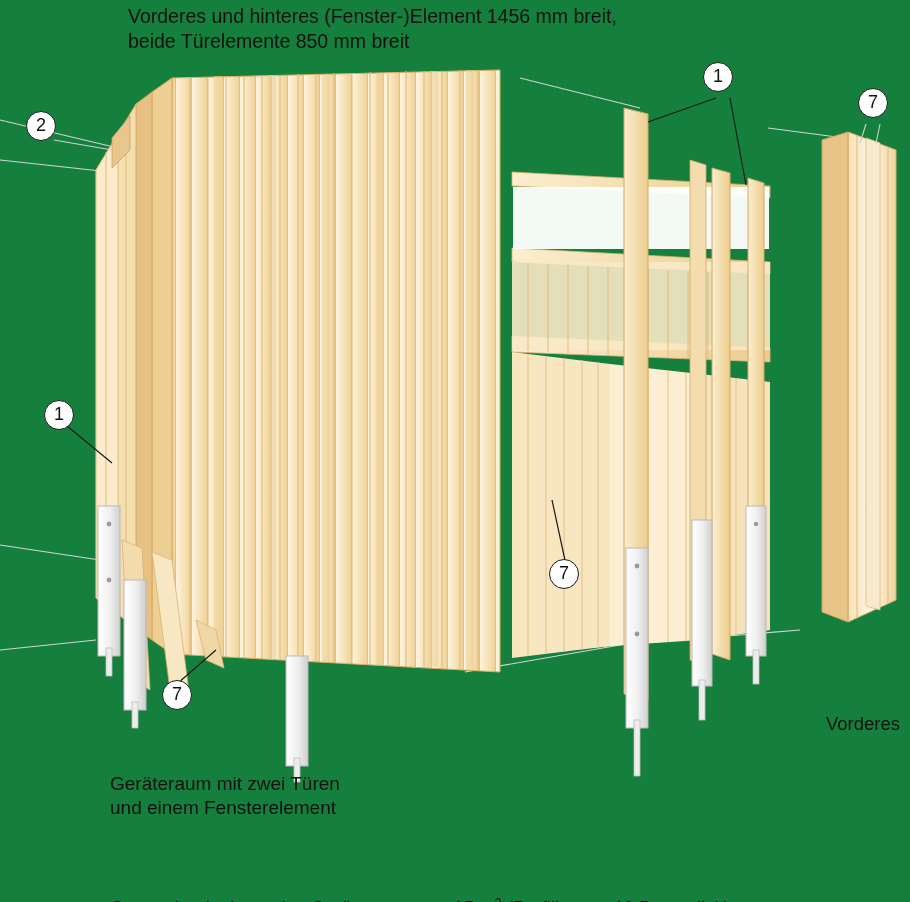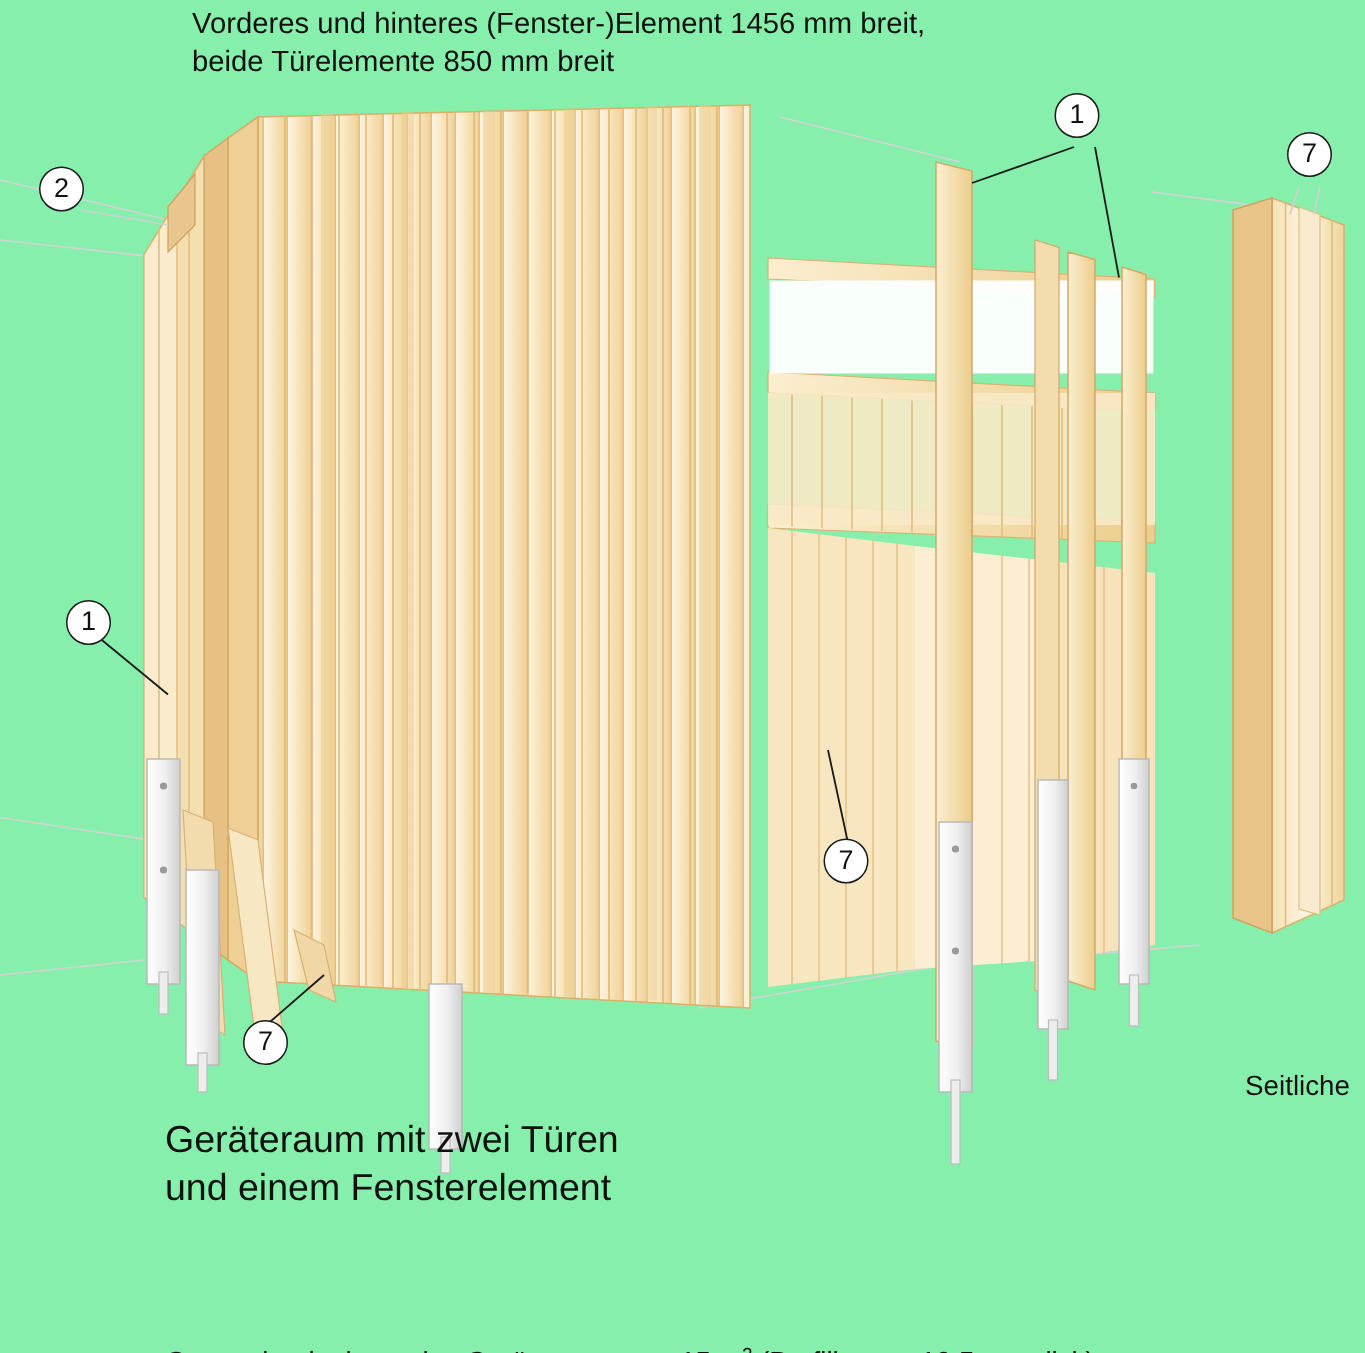--- a/index.html
+++ b/index.html
@@ -4,41 +4,41 @@
 <style>
   html, body {
     margin: 0;
     padding: 0;
     background: #ffffff;
   }
   #page {
     position: relative;
     width: 910px;
     height: 902px;
-    background: #86efac;
+    background: #15803d;
     overflow: hidden;
     font-family: "Liberation Sans", sans-serif;
     color: #1a1a1a;
   }
   .txt {
     position: absolute;
     font-family: "Liberation Sans", sans-serif;
     color: #111111;
     white-space: pre;
     line-height: 1.28;
   }
   #title-top {
     left: 128px;
     top: 4px;
     font-size: 19.5px;
   }
   #caption-main {
     left: 110px;
-    top: 744px;
-    font-size: 25px;
+    top: 772px;
+    font-size: 19px;
   }
   #caption-bottom {
     left: 110px;
     top: 848px;
     font-size: 18.5px;
   }
   #label-side {
     left: 750px;
     top: 665px;
     font-size: 18.5px;
@@ -277,21 +277,21 @@
       <line x1="54" y1="140" x2="112" y2="150"></line>
       <line x1="866" y1="124" x2="860" y2="143"></line>
       <line x1="880" y1="124" x2="876" y2="143"></line>
     </g>
   </svg>
 
   <div class="txt" id="title-top">Vorderes und hinteres (Fenster-)Element 1456 mm breit,
 beide Türelemente 850 mm breit</div>
 
   <div class="txt" id="label-side">
-    <div>Seitliche</div>
+    <div>Vorderes</div>
   </div>
 
   <div class="txt" id="caption-main">Geräteraum mit zwei Türen
 und einem Fensterelement</div>
 
   <div class="txt" id="caption-bottom">
     <div><span>Gesamtbeplankung des Geräteraums ca. 15 m</span><sup>2</sup><span> (Profilbretter 19,5 mm dick),</span></div>
     
   </div>
 

